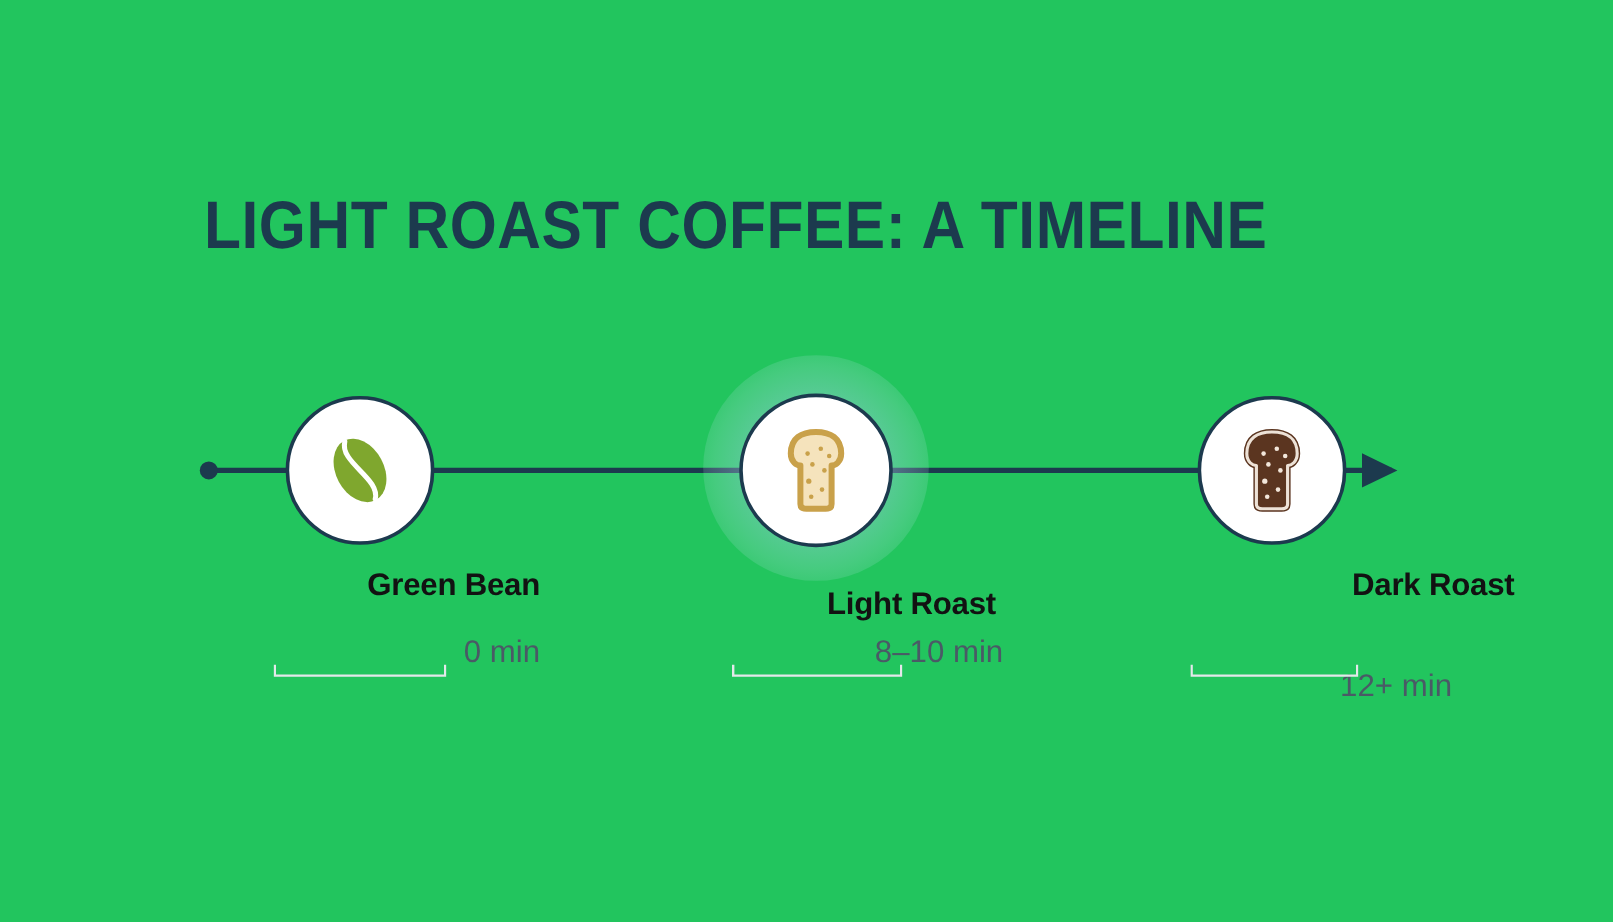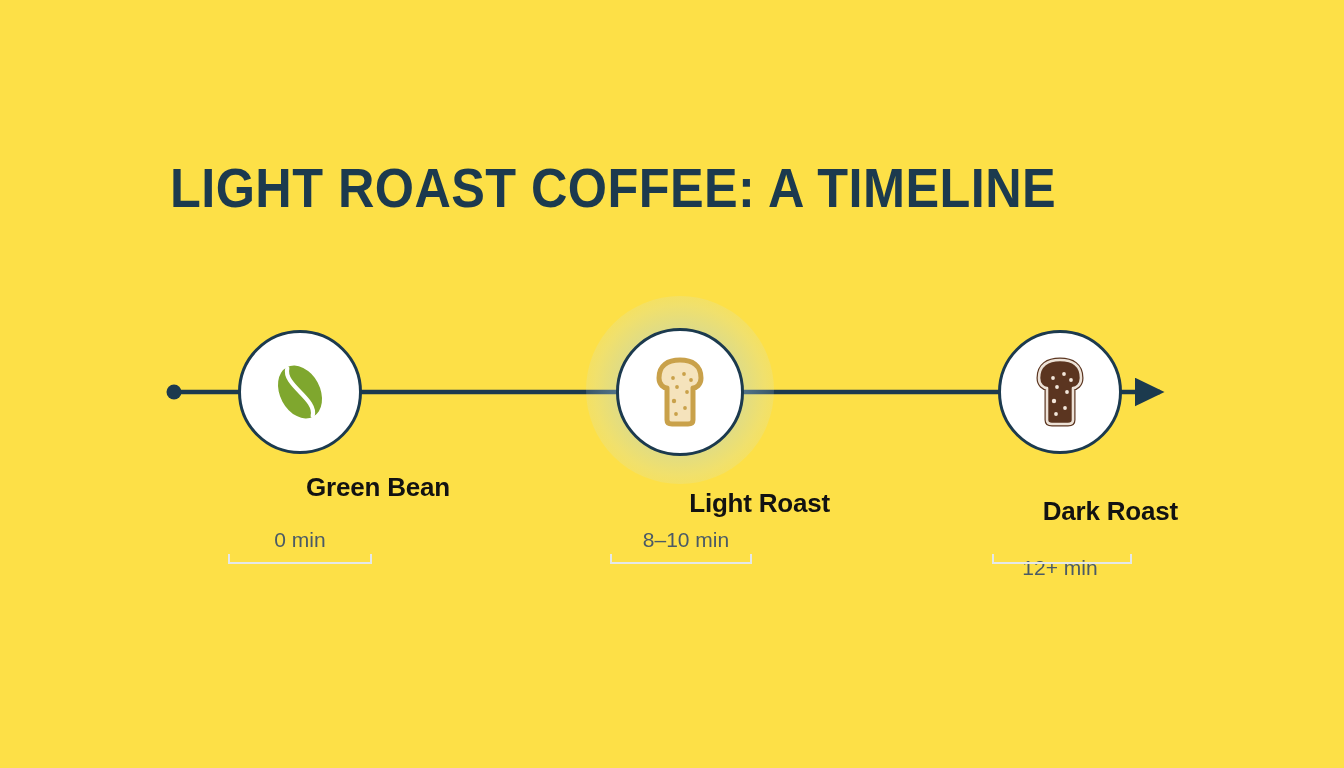--- a/index.html
+++ b/index.html
@@ -2,21 +2,21 @@
 <html><head>
 <meta charset="utf-8">
 <style>
   * { margin:0; padding:0; box-sizing:border-box; }
   html, body {
     width:1344px; height:768px;
     background:#ffffff;
     font-family:"Liberation Sans", sans-serif;
     overflow:hidden;
   }
-  #stage { position:relative; width:1344px; height:768px; background:#fde047; }
+  #stage { position:relative; width:1344px; height:768px; background:#22c55e; }
 
   
   #title {
     position:absolute;
     left:170px; top:160px;
     font-family:"Liberation Sans", sans-serif;
     font-size:56px;
     font-weight:bold;
     letter-spacing:0.5px;
     color:#1c3a4e;
@@ -57,22 +57,22 @@
     position:absolute;
     text-align:right;
     font-size:26px;
     font-weight:bold;
     color:#121212;
     white-space:nowrap;
     letter-spacing:-0.2px;
   }
   .node-time {
     position:absolute;
-    text-align:center;
-    font-size:21px;
+    text-align:right;
+    font-size:26px;
     color:#4a5a66;
     white-space:nowrap;
   }
   .time-rule { position:absolute; }
 </style>
 </head>
 <body>
 
 <div id="stage">
 
@@ -144,20 +144,20 @@
           <circle cx="37" cy="18" r="1.9"></circle>
           <circle cx="44" cy="24" r="1.9"></circle>
           <circle cx="30" cy="31" r="1.9"></circle>
           <circle cx="40" cy="36" r="1.9"></circle>
           <circle cx="27" cy="45" r="2.2"></circle>
           <circle cx="38" cy="52" r="1.9"></circle>
           <circle cx="29" cy="58" r="1.9"></circle>
         </g>
       </svg>
     </div>
-    <div class="node-label" style="left:878px; top:472px; width:300px;margin-top:24px;">Dark Roast</div>
+    <div class="node-label" style="left:962px; top:472px; width:300px;">Dark Roast</div>
     <div class="node-time" style="left:910px; top:556px; width:300px;">12+ min</div>
     <svg class="time-rule" style="left:992px; top:552px;" width="140" height="14">
       <path d="M1 2 L1 11 L139 11 L139 2" stroke="#e4e8ea" stroke-width="2" fill="none"></path>
     </svg>
   </div>
 
 </div>
 
 </body></html>

